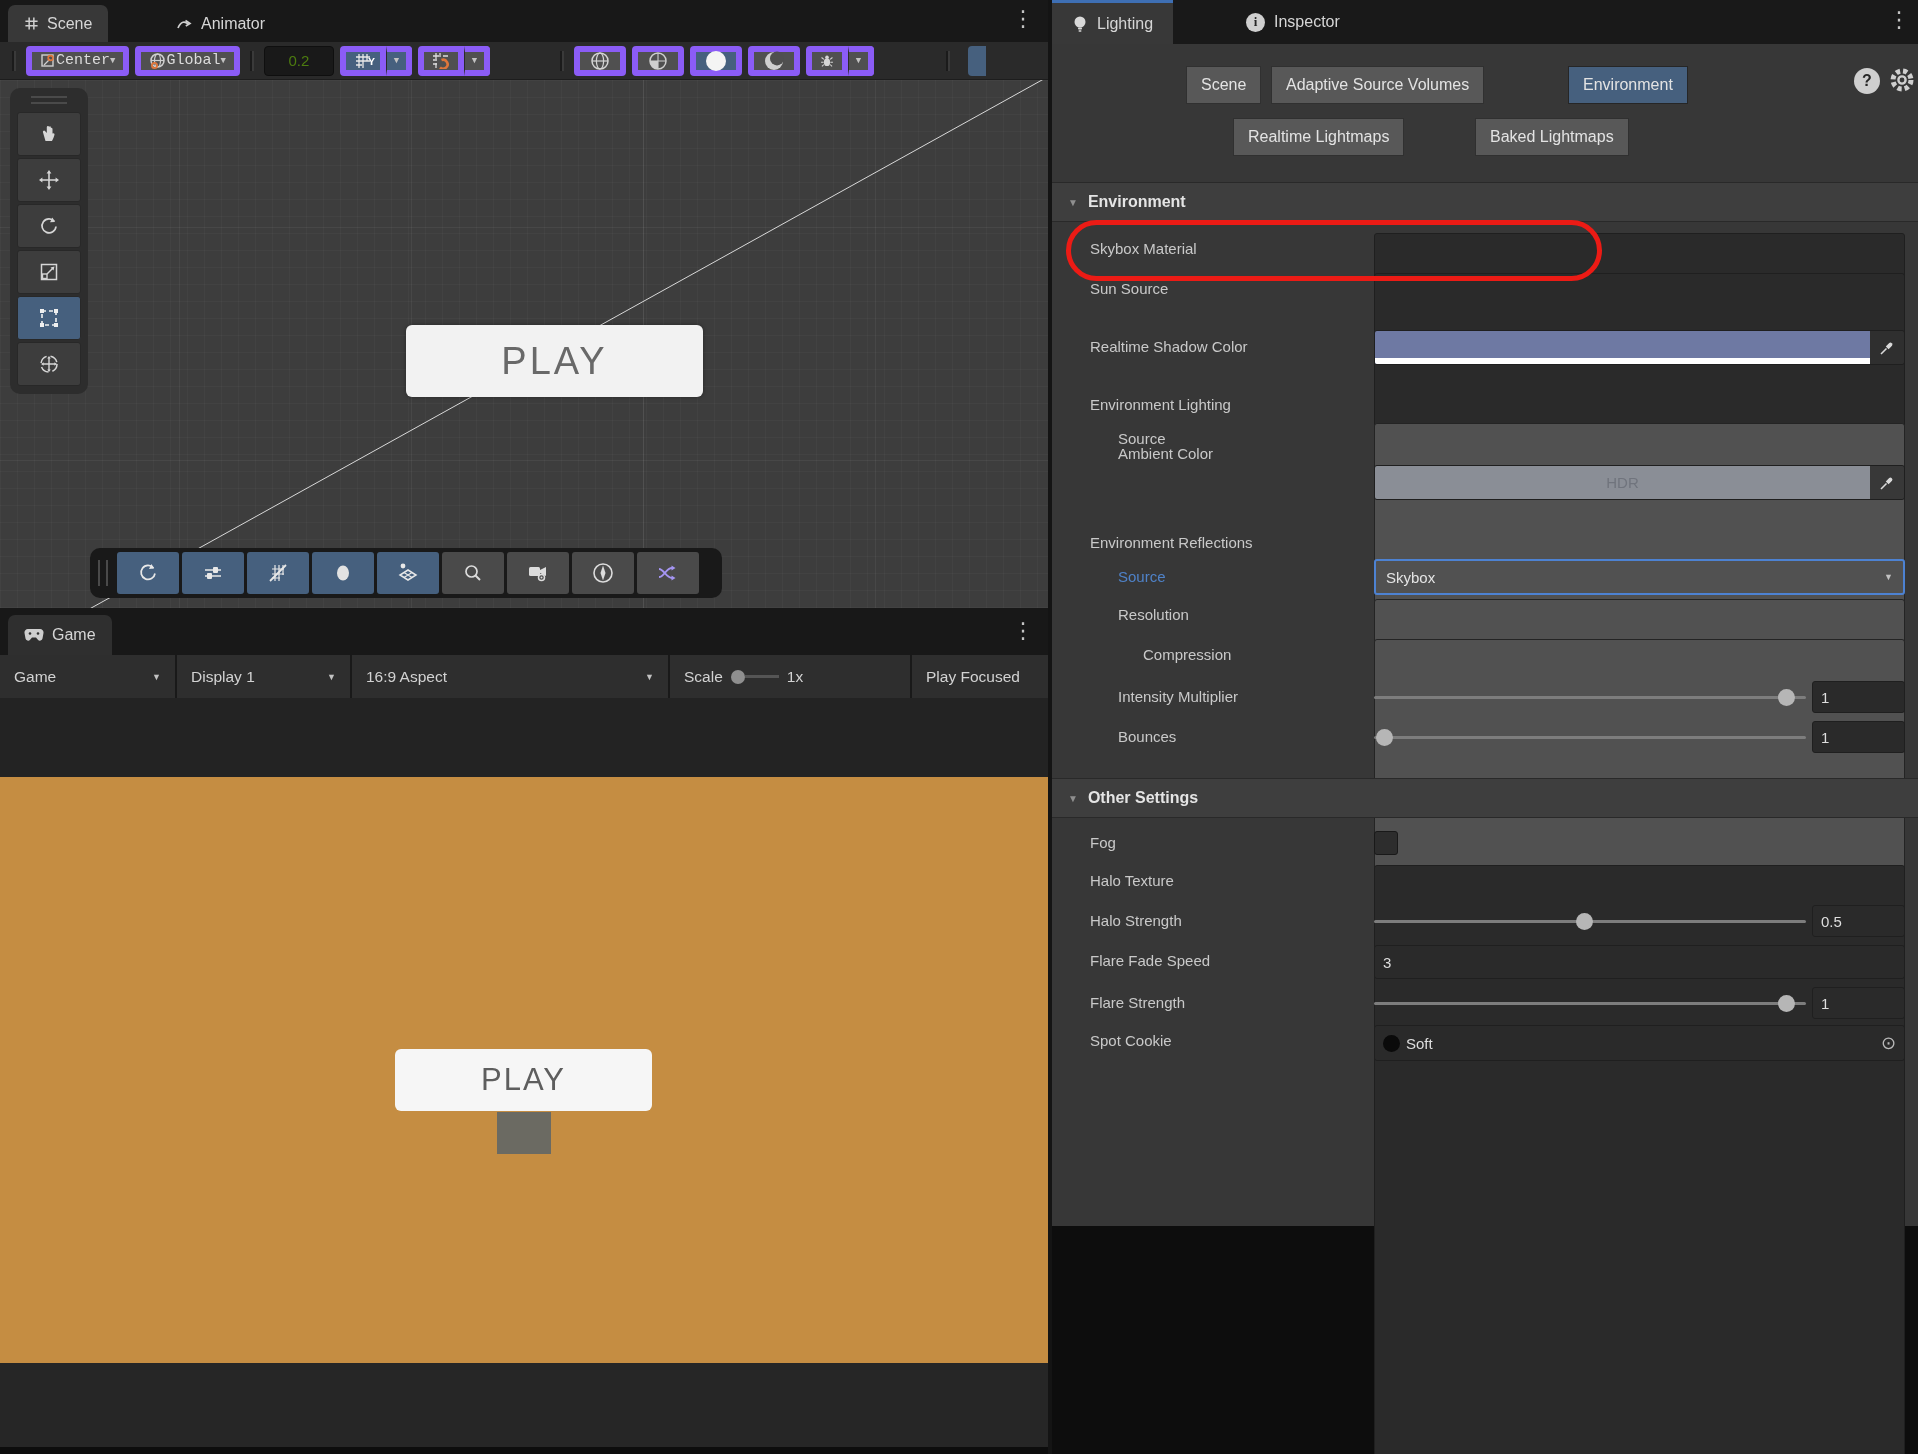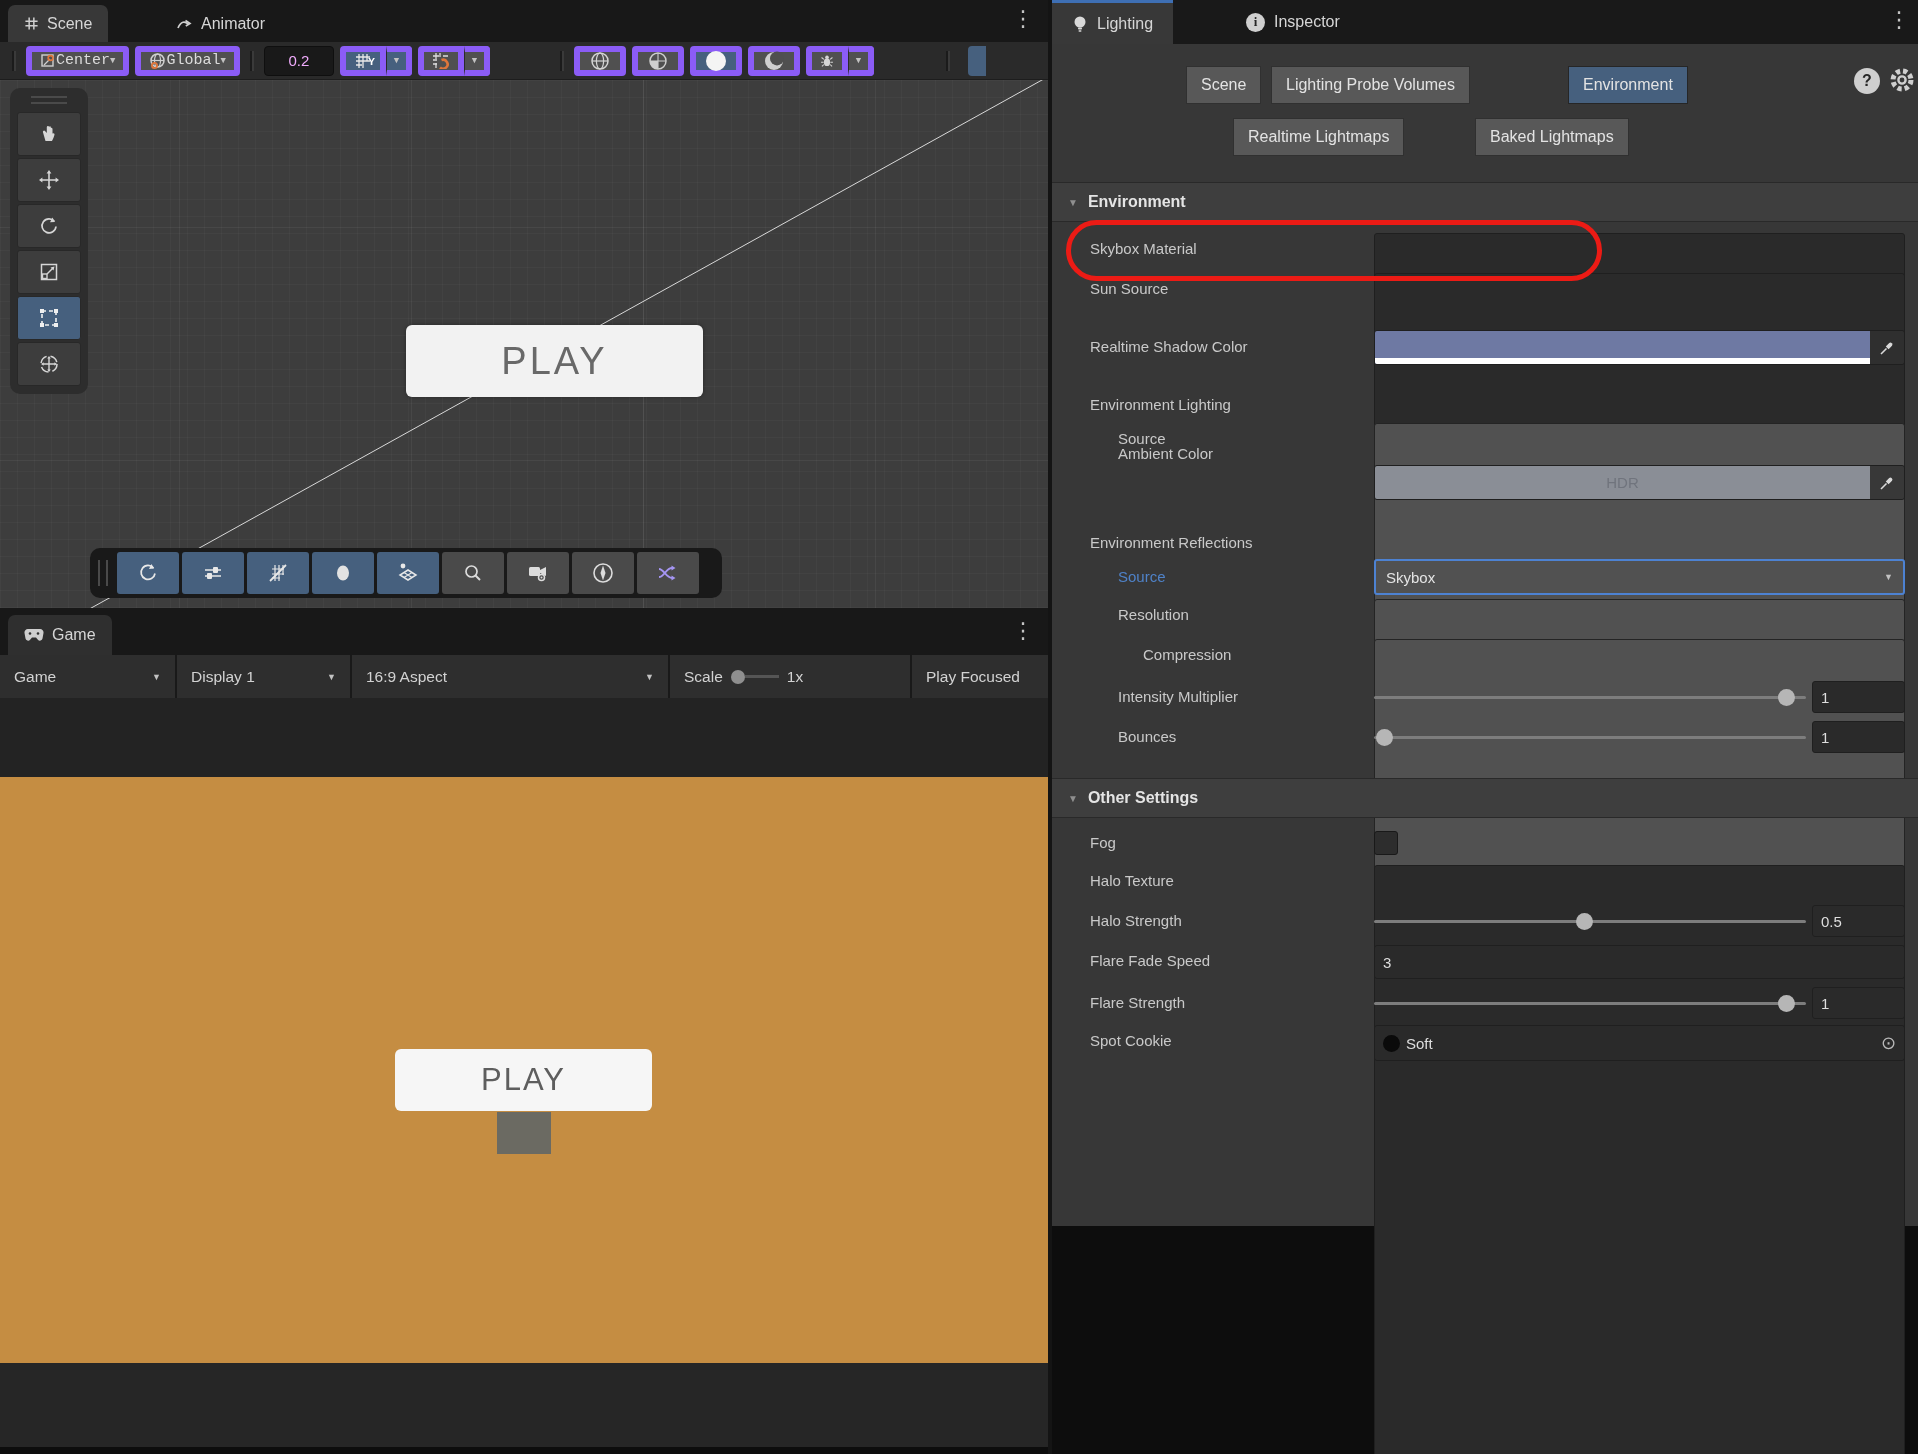--- a/index.html
+++ b/index.html
@@ -21,21 +21,21 @@
   .tab-plain { display:flex; align-items:center; gap:8px; padding:0 14px; }
   .tab-label { font-size:16px; color:#d6d6d6; }
 
   .scn-toolbar { left:0; top:42px; width:100%; height:38px; background:#2a2a2a;
                  border-bottom:1px solid #1d1d1d; display:flex; align-items:center; gap:6px; padding:0 8px; }
   .tb-btn { height:30px; background:#505050; border:6px solid #8b5cf6; border-radius:4px;
             display:flex; align-items:center; justify-content:center; padding:0 8px;
             font-size:15px; color:#dcdcdc; cursor:pointer;font-family:Liberation Mono, monospace; }
   .tb-btn.sel { background:#46607e; }
   .tb-field { height:30px; width:70px; background:#191919; border:1px solid #0f0f0f; border-radius:4px;
-              display:flex; align-items:center; justify-content:center; font-size:15px; color:#f0abfc; }
+              display:flex; align-items:center; justify-content:center; font-size:15px; color:#4d7c0f; }
   .tb-div { width:2px; height:20px; border-left:2px solid #1b1b1b; border-right:2px solid #3a3a3a; margin:0 4px; }
   .joined-l { border-radius:4px 0 0 4px; }
   .joined-r { border-radius:0 4px 4px 0; border-left:1px solid #2b2b2b; width:26px; padding:0; }
 
   .viewport { left:0; top:80px; width:1048px; height:528px; background:#3d3d3d;
       background-image:
         repeating-linear-gradient(90deg, rgba(255,255,255,0.028) 0 1px, transparent 1px 17px),
         repeating-linear-gradient(0deg,  rgba(255,255,255,0.028) 0 1px, transparent 1px 17px); }
   .vline { width:1px; top:0; height:100%; background:rgba(255,255,255,0.07); }
   .hline { height:1px; left:0; width:100%; background:rgba(255,255,255,0.07); }
@@ -415,21 +415,21 @@
         <span class="round-ico" style="width:19px;height:19px;font-size:13px;font-family:'Liberation Serif',serif;">i</span>
         <span class="tab-label">Inspector</span>
       </div>
       <div class="abs kebab" style="left:836px; top:9px;">⋮</div>
     </div>
 
     <div class="abs seg-btn" style="left:134px; top:66px;">
       <span>Scene</span>
     </div>
     <div class="abs seg-btn" style="left:219px; top:66px;">
-      <span>Lighting Probe Volumes</span>
+      <span>Adaptive Source Volumes</span>
     </div>
     <div class="abs seg-btn sel" style="left:516px; top:66px;">
       <span>Environment</span>
     </div>
     <div class="abs round-ico" style="left:802px; top:68px; width:26px; height:26px; font-size:16px;">
       <span>?</span>
     </div>
     <div class="abs" style="left:836px; top:66px;">
       <svg class="icon-svg" width="28" height="28" viewBox="0 0 28 28">
         <circle cx="14" cy="14" r="9" fill="none" stroke="#cfcfcf" stroke-width="5" stroke-dasharray="4.2 3"></circle>

